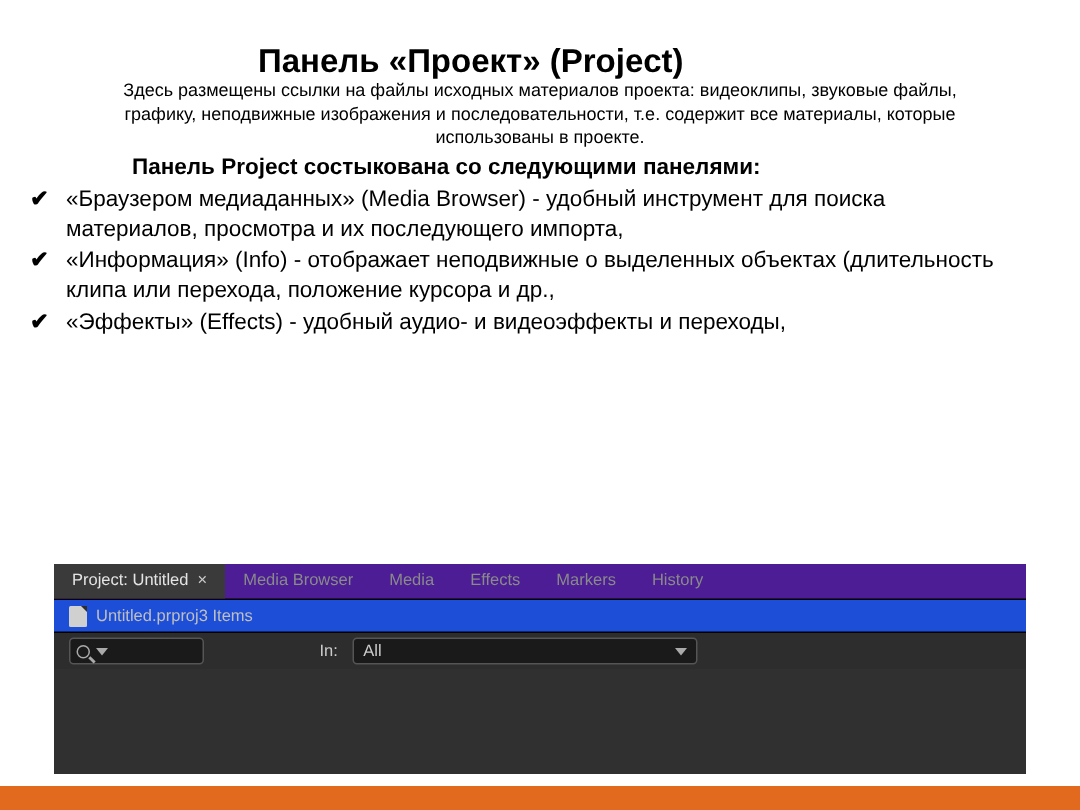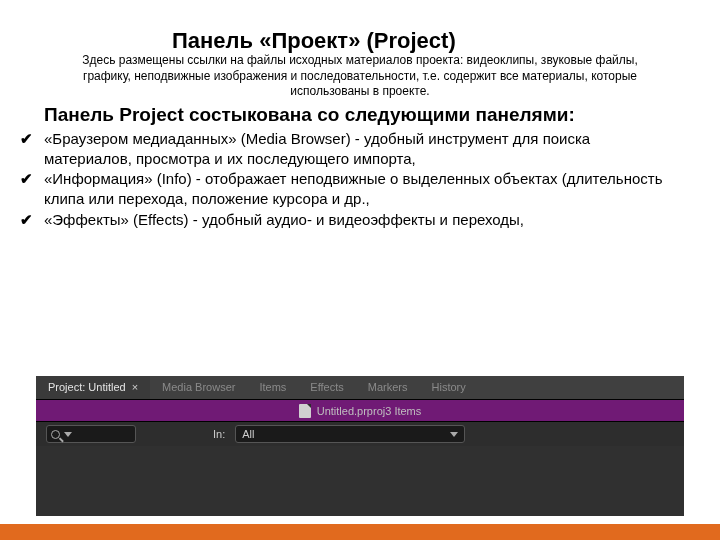--- a/index.html
+++ b/index.html
@@ -23,24 +23,25 @@
     margin-bottom: 2px;
   }
   .intro {
     font-size: 12px;
     text-align: center;
     line-height: 1.3;
     margin-top: -2px;
     padding: 0 18px;
   }
   .subheading {
-    font-size: 19px;
+    font-size: 15px;
     font-weight: bold;
     line-height: 1.35;
     margin-top: 2px;
+    margin-left: 44px;
   }
   .bullets {
     list-style: none;
     margin-top: 1px;
   }
   .bullets li {
     font-size: 15px;
     line-height: 1.32;
     position: relative;
     padding-left: 0;
@@ -65,44 +66,44 @@
     height: 140px;
     background: #1f1f1f;
     color: #bfbfbf;
     font-size: 11px;
     box-shadow: 0 0 0 1px #000 inset;
   }
   .app-tabs {
     display: flex;
     align-items: stretch;
     height: 24px;
-    background: #404040;
+    background: #4c1d95;
     border-bottom: 1px solid #000;
   }
   .app-tab {
     padding: 5px 12px 0 12px;
     color: #8a8a8a;
     font-size: 11px;
   }
   .app-tab.active {
     background: #3a3a3a;
     color: #e4e4e4;
   }
   .app-tab .close {
     margin-left: 6px;
     color: #ccc;
   }
   .proj-name-row {
     display: flex;
     align-items: center;
     height: 22px;
-    background: #701a75;
+    background: #1d4ed8;
     padding: 0 10px;
     border-bottom: 1px solid #000;
-    justify-content: center;
+    justify-content: flex-start;
   }
   .proj-name-row .left {
     display: flex;
     align-items: center;
     gap: 6px;
   }
   .doc-icon {
     width: 12px; height: 14px;
     background: #d0d0d0;
     border-radius: 1px;
@@ -190,21 +191,21 @@
     <li><span class="bold">«Браузером медиаданных» (Media Browser) -</span><span> удобный инструмент для поиска материалов, просмотра и их последующего импорта,</span></li>
     <li><span class="bold">«Информация» (Info) -</span><span> отображает неподвижные о выделенных объектах (длительность клипа или перехода, положение курсора и др.,</span></li>
     <li><span class="bold">«Эффекты» (Effects) -</span><span> удобный аудио- и видеоэффекты и переходы,</span></li>
   </ul>
 </div>
 
 <div class="app">
   <div class="app-tabs">
     <div class="app-tab active"><span>Project: Untitled</span><span class="close">×</span></div>
     <div class="app-tab">Media Browser</div>
-    <div class="app-tab">Items</div>
+    <div class="app-tab">Media</div>
     <div class="app-tab">Effects</div>
     <div class="app-tab">Markers</div>
     <div class="app-tab">History</div>
   </div>
   <div class="proj-name-row">
     <div class="left">
       <span class="doc-icon"></span>
       <span>Untitled.prproj</span>
     </div>
     <span>3 Items</span>

